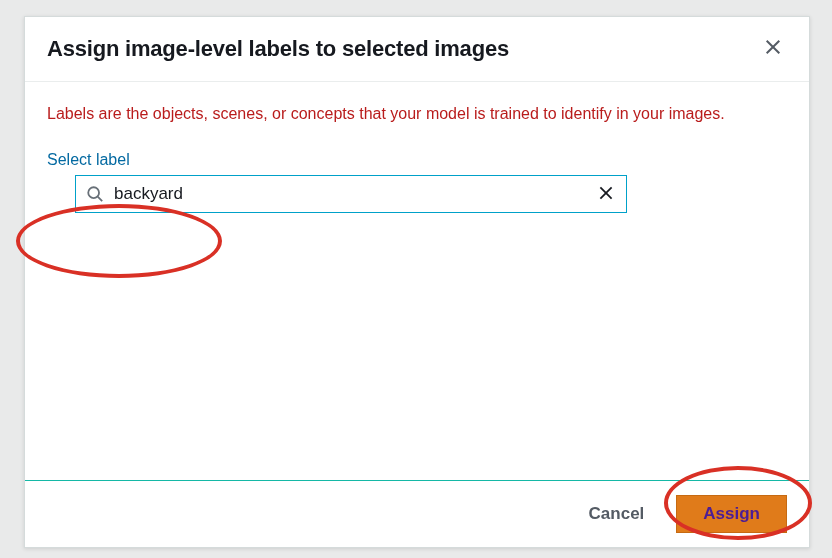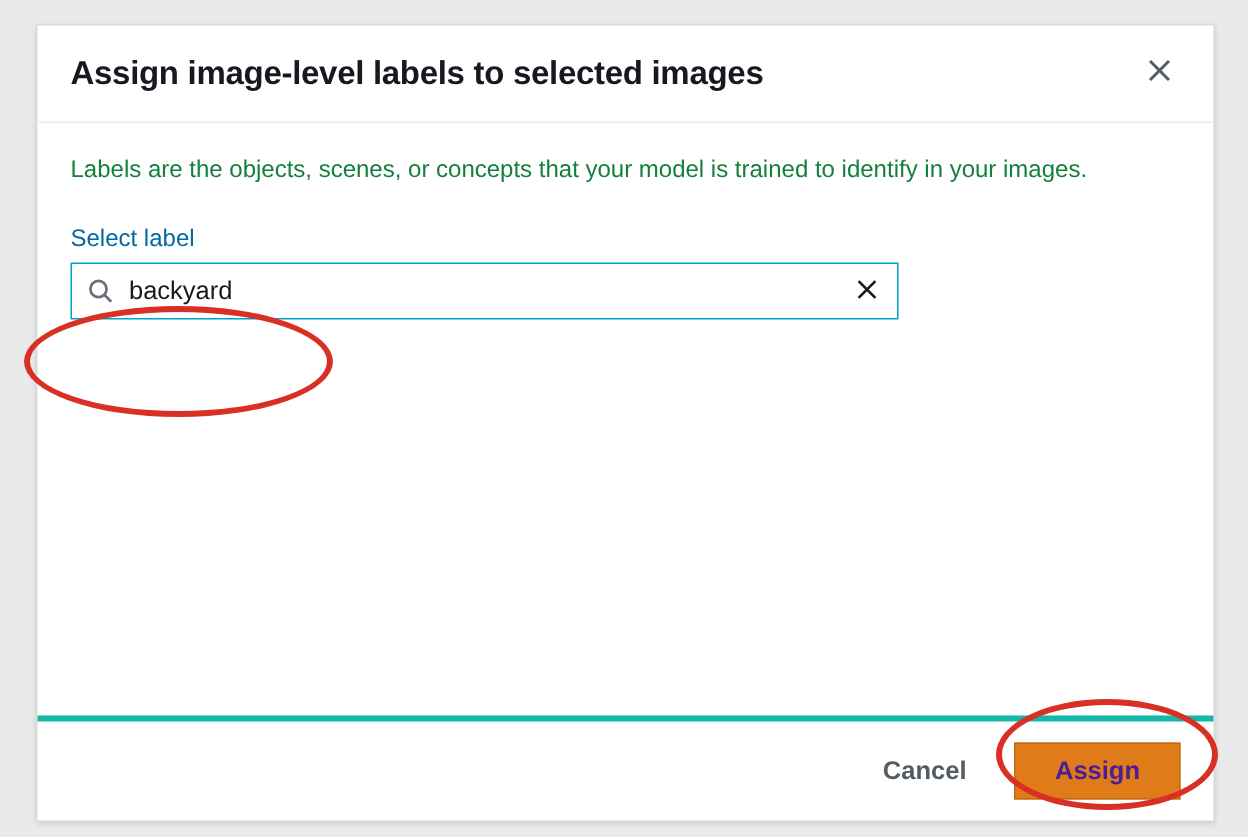--- a/index.html
+++ b/index.html
@@ -52,37 +52,38 @@
     color: #545b64;
   }
   .close-btn svg { width: 18px; height: 18px; stroke: #545b64; stroke-width: 2.2; }
   .modal-body {
     flex: 1;
     padding: 20px 22px 0 22px;
   }
   .description {
     font-size: 16px;
     line-height: 1.45;
-    color: #15803d;
+    color: #b91c1c;
     margin-bottom: 26px;
   }
   .field-label {
     font-size: 16px;
     color: #0369a1;
     margin-bottom: 6px;
   }
   .search-wrapper {
     position: relative;
     width: 552px;
     height: 38px;
     border: 1px solid #00a1c9;
     background: #fff;
     display: flex;
     align-items: center;
     padding: 0 36px 0 38px;
+    margin-left: 28px;
   }
   .search-icon {
     position: absolute;
     left: 10px;
     top: 50%;
     transform: translateY(-50%);
     width: 18px;
     height: 18px;
     color: #687078;
   }
@@ -100,21 +101,21 @@
     position: absolute;
     right: 10px;
     top: 50%;
     transform: translateY(-50%);
     width: 18px;
     height: 18px;
     cursor: pointer;
   }
   .clear-icon svg { width: 16px; height: 16px; stroke: #16191f; stroke-width: 2.2; }
   .modal-footer {
-    border-top: 4px solid #14b8a6;
+    border-top: 1px solid #14b8a6;
     padding: 14px 22px;
     display: flex;
     justify-content: flex-end;
     align-items: center;
     gap: 28px;
   }
   .btn-cancel {
     font-size: 17px;
     font-weight: 700;
     color: #545b64;

